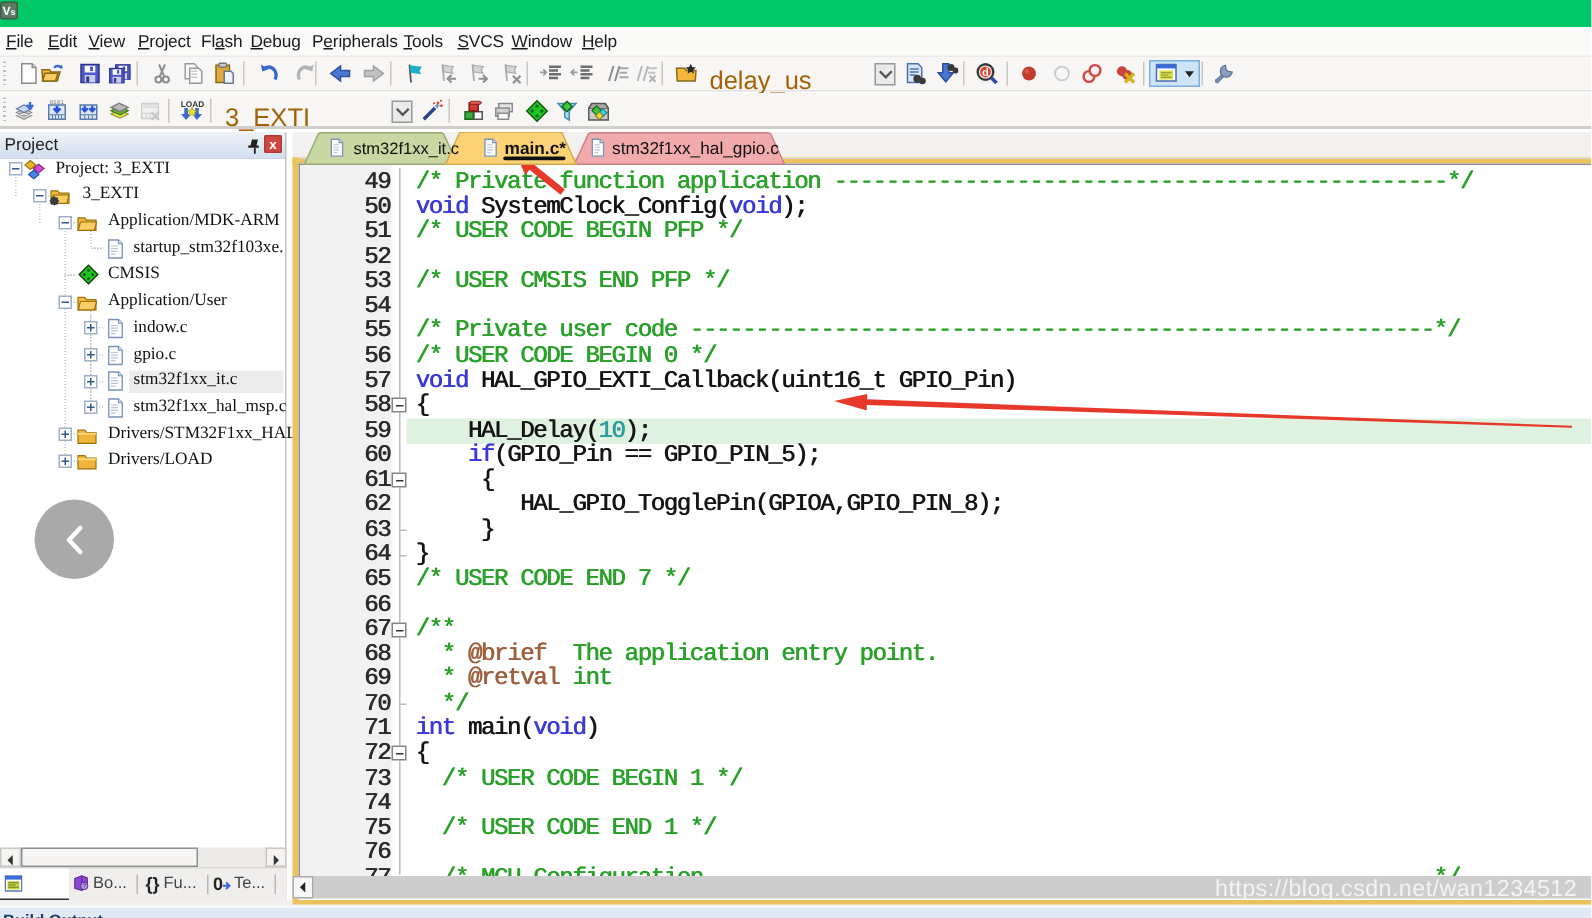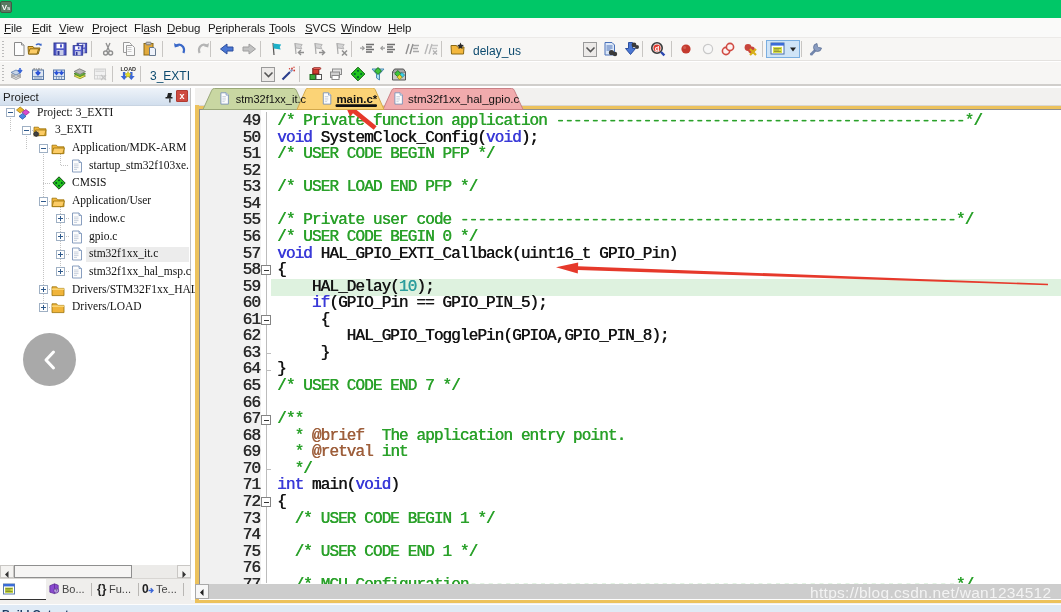--- a/index.html
+++ b/index.html
@@ -11,21 +11,21 @@
 
 #menu { position:absolute; left:0; top:18px; width:1061px; height:20px; background:#fafaf9; border-bottom:1px solid #eceae8; }
 #menu span { position:absolute; top:4px; font-size:11.5px; letter-spacing:-0.1px; color:#1a1a1a; }
 #menu u { text-decoration:underline; text-underline-offset:1px; }
 
 #tb1 { position:absolute; left:0; top:38px; width:1061px; height:23px; background:#f7f6f4; border-bottom:1px solid #e4e2df; }
 #tb2 { position:absolute; left:0; top:62px; width:1061px; height:24px; background:#f7f6f4; border-bottom:2px solid #d0cecb; }
 .grip { position:absolute; left:2px; top:3px; width:2px; height:16px; background-image:repeating-linear-gradient(#bbb 0 1px, transparent 1px 3px); }
 .sep { position:absolute; top:3px; width:1px; height:16px; background:#c8c6c3; }
 .ic { position:absolute; width:16px; height:16px; }
-.tbtxt { position:absolute; font-size:12px; color:#0c4a6e; }
+.tbtxt { position:absolute; font-size:17px; color:#a16207; }
 .ddbtn { position:absolute; width:14px; height:15px; background:#eceae8; border:1px solid #9a9a9a; }
 .ddbtn svg { position:absolute; left:1px; top:3px; }
 
 #lpanel { position:absolute; left:0; top:88px; width:191px; height:524px; background:#fff; border-right:1px solid #c4c4c4; }
 #lphead { position:absolute; left:0; top:0; width:190px; height:18px; background:linear-gradient(#eef3f9,#d2dfee); border-bottom:1px solid #c8d4e2; }
 #lphead .t { position:absolute; left:3px; top:3px; font-size:11.5px; color:#222; }
 #lpx { position:absolute; left:176px; top:2px; width:12px; height:12px; background:#ce4a41; border:1px solid #b03a32; border-radius:1px; color:#fff; font-size:9px; font-weight:bold; text-align:center; line-height:11px; }
 .trow { position:absolute; height:17px; font-size:11.5px; color:#111; white-space:nowrap; }
 .trow .lbl { position:absolute; top:1px;font-family:Liberation Serif, serif; }
 .ebox { position:absolute; width:9px; height:9px; background:#fff; border:1px solid #9fb0c4; }
@@ -620,21 +620,21 @@
 <div class="fbox" style="top:497px">
       <div class="h"></div>
     </div>
 <div class="ffoot" style="top:353px"></div>
 <div class="ffoot" style="top:370px"></div>
 <div class="ffoot" style="top:469px"></div>
 <pre id="code"><span class="c">/* Private function application -----------------------------------------------*/</span>
 <span class="k">void</span> SystemClock_Config(<span class="k">void</span>);
 <span class="c">/* USER CODE BEGIN PFP */</span>
 
-<span class="c">/* USER LOAD END PFP */</span>
+<span class="c">/* USER CMSIS END PFP */</span>
 
 <span class="c">/* Private user code ---------------------------------------------------------*/</span>
 <span class="c">/* USER CODE BEGIN 0 */</span>
 <span class="k">void</span> HAL_GPIO_EXTI_Callback(uint16_t GPIO_Pin)
 {
     HAL_Delay(<span class="n">10</span>);
     <span class="k">if</span>(GPIO_Pin == GPIO_PIN_5);
      {
         HAL_GPIO_TogglePin(GPIOA,GPIO_PIN_8);
      }

